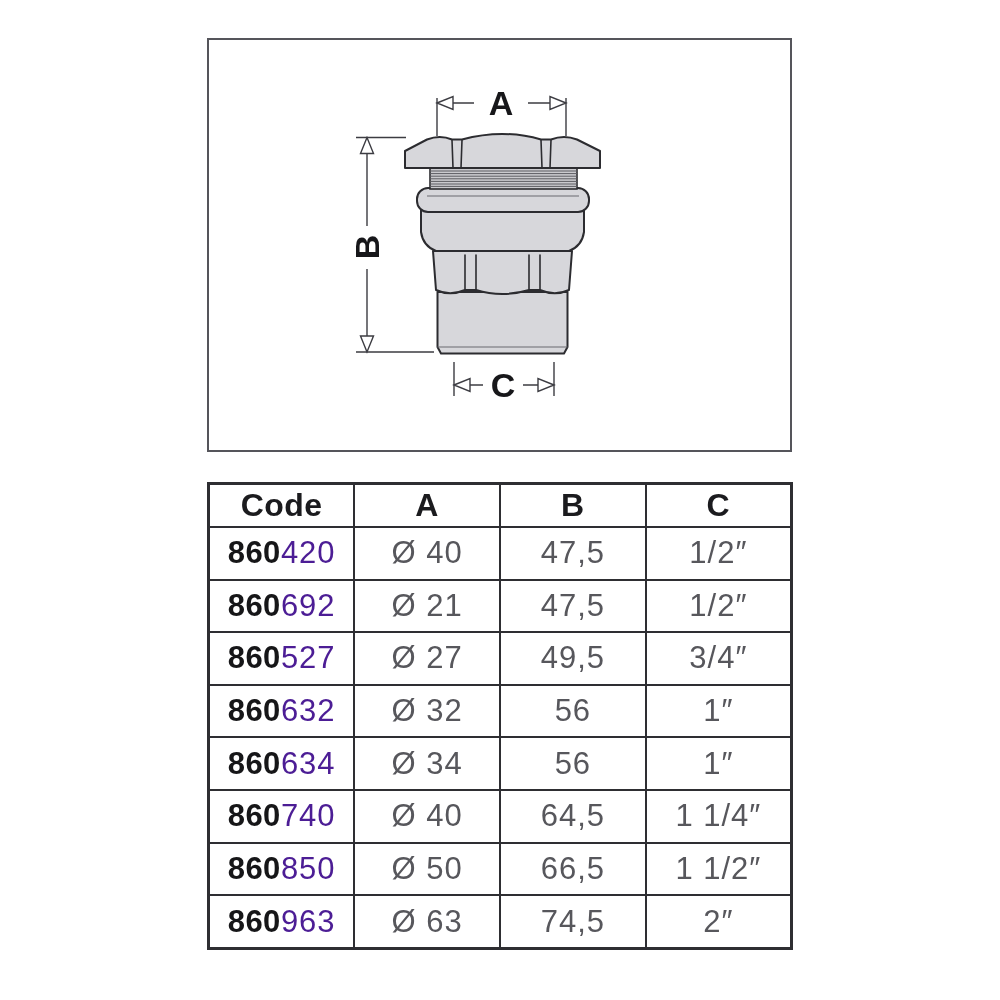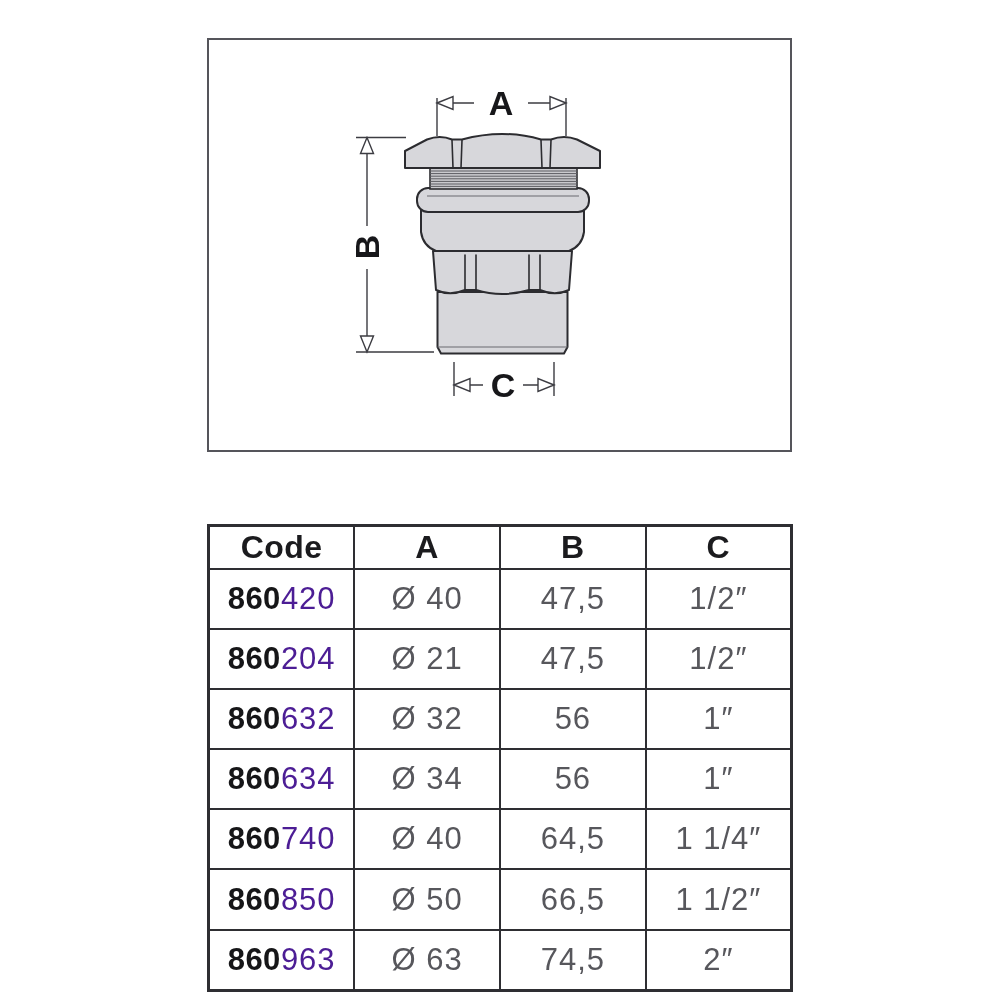--- a/index.html
+++ b/index.html
@@ -22,21 +22,20 @@
   .dim{stroke:#3c3c42;stroke-width:1.4;fill:none;}
   .arr{fill:#ffffff;stroke:#3c3c42;stroke-width:1.4;stroke-linejoin:miter;}
   .lbl{font-family:"Liberation Sans","DejaVu Sans",sans-serif;
        font-size:34px;font-weight:bold;fill:#17171a;}
 
   
   .spec-table{
     position:absolute;left:207px;top:482px;width:586px;height:468px;
     border-collapse:collapse;table-layout:fixed;background:#ffffff;
     border:3px solid #2e2e32;
-    margin-top:42px;
   }
   .spec-table th,.spec-table td{
     border:2px solid #2e2e32;text-align:center;vertical-align:middle;
     padding:0;overflow:hidden;white-space:nowrap;
   }
   .spec-table th{
     height:41px;font-size:32px;font-weight:bold;color:#1b1b1e;letter-spacing:.5px;
   }
   .spec-table td{font-size:31px;color:#57575c;letter-spacing:1px;}
   .code-bold{font-weight:bold;color:#161618;letter-spacing:.5px;}
@@ -100,24 +99,30 @@
       </tr>
     </thead>
     <tbody>
       <tr>
         <td><span class="code-bold">860</span><span class="code-rest">420</span></td>
         <td>Ø 40</td>
         <td>47,5</td>
         <td>1/2″</td>
       </tr>
       <tr>
-        <td><span class="code-bold">860</span><span class="code-rest">204</span></td>
+        <td><span class="code-bold">860</span><span class="code-rest">692</span></td>
         <td>Ø 21</td>
         <td>47,5</td>
         <td>1/2″</td>
+      </tr>
+      <tr>
+        <td><span class="code-bold">860</span><span class="code-rest">527</span></td>
+        <td>Ø 27</td>
+        <td>49,5</td>
+        <td>3/4″</td>
       </tr>
       <tr>
         <td><span class="code-bold">860</span><span class="code-rest">632</span></td>
         <td>Ø 32</td>
         <td>56</td>
         <td>1″</td>
       </tr>
       <tr>
         <td><span class="code-bold">860</span><span class="code-rest">634</span></td>
         <td>Ø 34</td>

